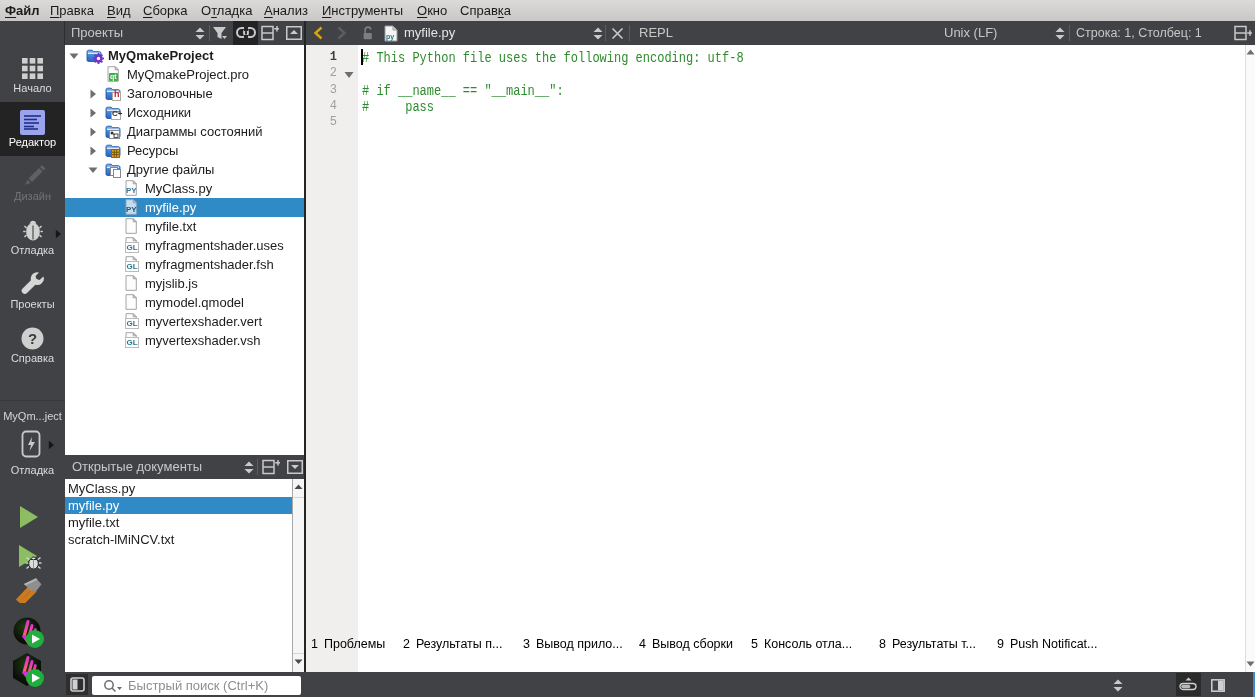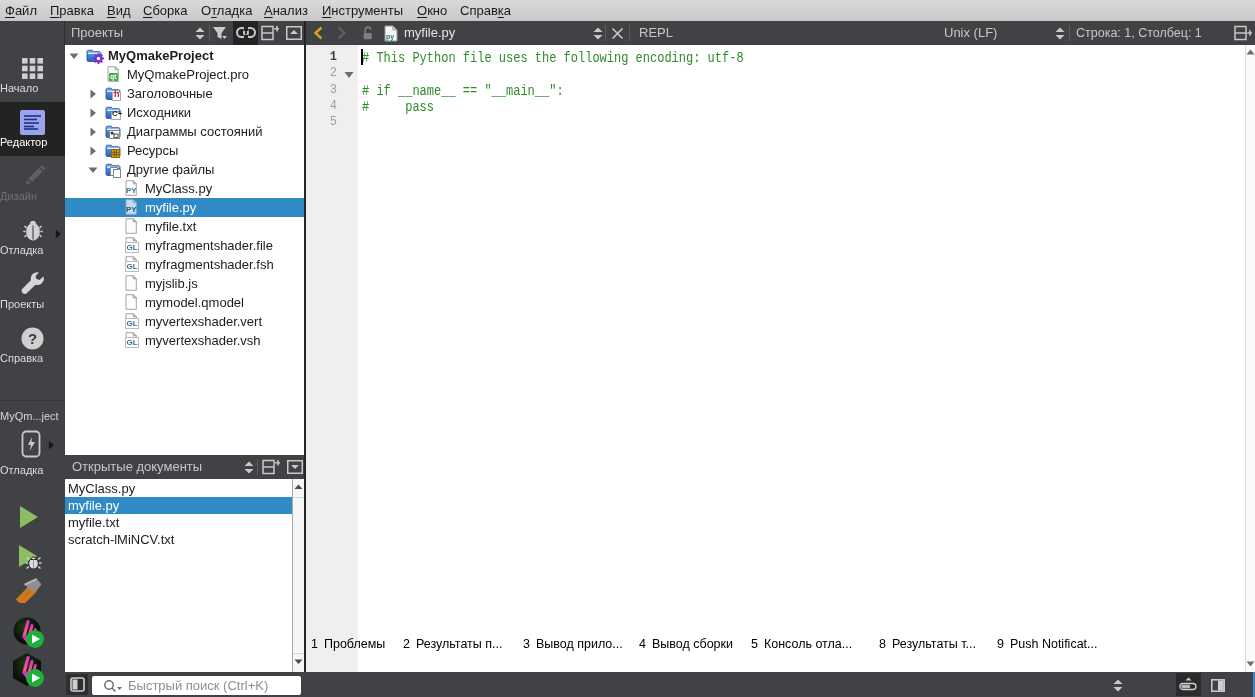--- a/index.html
+++ b/index.html
@@ -9,21 +9,21 @@
   #menubar{left:0;top:0;width:1255px;height:21px;background:linear-gradient(#dbdad8,#c9c8c6);}
   .mi{position:absolute;top:3px;font-size:13px;color:#1a1a1a;}
   .mi u{text-decoration:underline;text-underline-offset:2px;}
   
   #toolbar{left:0;top:21px;width:1255px;height:24px;background:#404245;}
   .tsep{position:absolute;top:25px;width:1px;height:16px;background:#5c5c5c;}
   .ttxt{position:absolute;font-size:13px;color:#c7c7c7;top:25px;}
   
   #sidebar{left:0;top:45px;width:65px;height:652px;background:#404245;}
   .modeitem{position:absolute;left:0;width:65px;height:54px;}
-  .modelabel{position:absolute;width:65px;font-size:11px;color:#dcdcdc;top:34px;}
+  .modelabel{position:absolute;width:65px;text-align:center;font-size:11px;color:#dcdcdc;top:34px;}
   
   #tree{left:65px;top:45px;width:239px;height:410px;background:#ffffff;}
   .trow{position:absolute;left:65px;width:239px;height:19px;font-size:13px;color:#1c1c1c;}
   .trow .txt{position:absolute;top:2px;}
   
   #splitter{left:304px;top:21px;width:2px;height:651px;background:#242527;}
   #gutter{left:306px;top:45px;width:52px;height:627px;background:#f0efee;}
   .lnum{position:absolute;right:918px;font-family:"Liberation Mono",monospace;font-size:12px;color:#9e9e9e;}
   #editor{left:358px;top:45px;width:887px;height:627px;background:#ffffff;}
   .cline{position:absolute;left:362px;font-family:"Liberation Mono",monospace;font-size:14px;color:#2d8c2d;white-space:pre;transform:scaleX(0.857);transform-origin:0 0;}
@@ -33,21 +33,21 @@
   #odlist{left:65px;top:479px;width:239px;height:193px;background:#ffffff;}
   .odrow{position:absolute;left:65px;width:227px;height:17px;font-size:13px;color:#1c1c1c;}
   
   #botbar{left:65px;top:672px;width:1190px;height:25px;background:#404245;}
   .btab{position:absolute;top:637px;font-size:12.5px;color:#000000;white-space:nowrap;}
   .btab b{font-weight:normal;margin-right:6px;}
 </style></head>
 <body>
 
 <div class="abs" id="menubar"></div>
-<div class="mi" style="left:5px;"><u>Ф</u>айл</div>
+<div class="mi" style="left:5px;font-weight:bold;"><u>Ф</u>айл</div>
 <div class="mi" style="left:50px;"><u>П</u>равка</div>
 <div class="mi" style="left:107px;text-align:center;"><u>В</u>ид</div>
 <div class="mi" style="left:143px;"><u>С</u>борка</div>
 <div class="mi" style="left:201px;">О<u>т</u>ладка</div>
 <div class="mi" style="left:264px;"><u>А</u>нализ</div>
 <div class="mi" style="left:322px;"><u>И</u>нструменты</div>
 <div class="mi" style="left:417px;"><u>О</u>кно</div>
 <div class="mi" style="left:460px;">Справ<u>к</u>а</div>
 
 <div class="abs" id="toolbar"></div>
@@ -426,21 +426,21 @@
       <use href="#page"></use>
     </svg>
  <span class="txt" style="left:80px;">myfile.txt</span>
 </div>
 
 <div class="trow" style="top:236px;">
  <svg class="abs" style="left:58px;top:1px;" width="16" height="16">
       <use href="#page"></use>
     </svg>
  <span class="abs" style="left:60px;top:6px;font-size:8px;font-weight:bold;color:#2a7a8c;background:#fff;border:0.5px solid #bbb;padding:0 0.5px;">GL</span>
- <span class="txt" style="left:80px;">myfragmentshader.file</span>
+ <span class="txt" style="left:80px;">myfragmentshader.uses</span>
 </div>
 
 <div class="trow" style="top:255px;">
  <svg class="abs" style="left:58px;top:1px;" width="16" height="16">
       <use href="#page"></use>
     </svg>
  <span class="abs" style="left:60px;top:6px;font-size:8px;font-weight:bold;color:#2a7a8c;background:#fff;border:0.5px solid #bbb;padding:0 0.5px;">GL</span>
  <span class="txt" style="left:80px;">myfragmentshader.fsh</span>
 </div>
 

